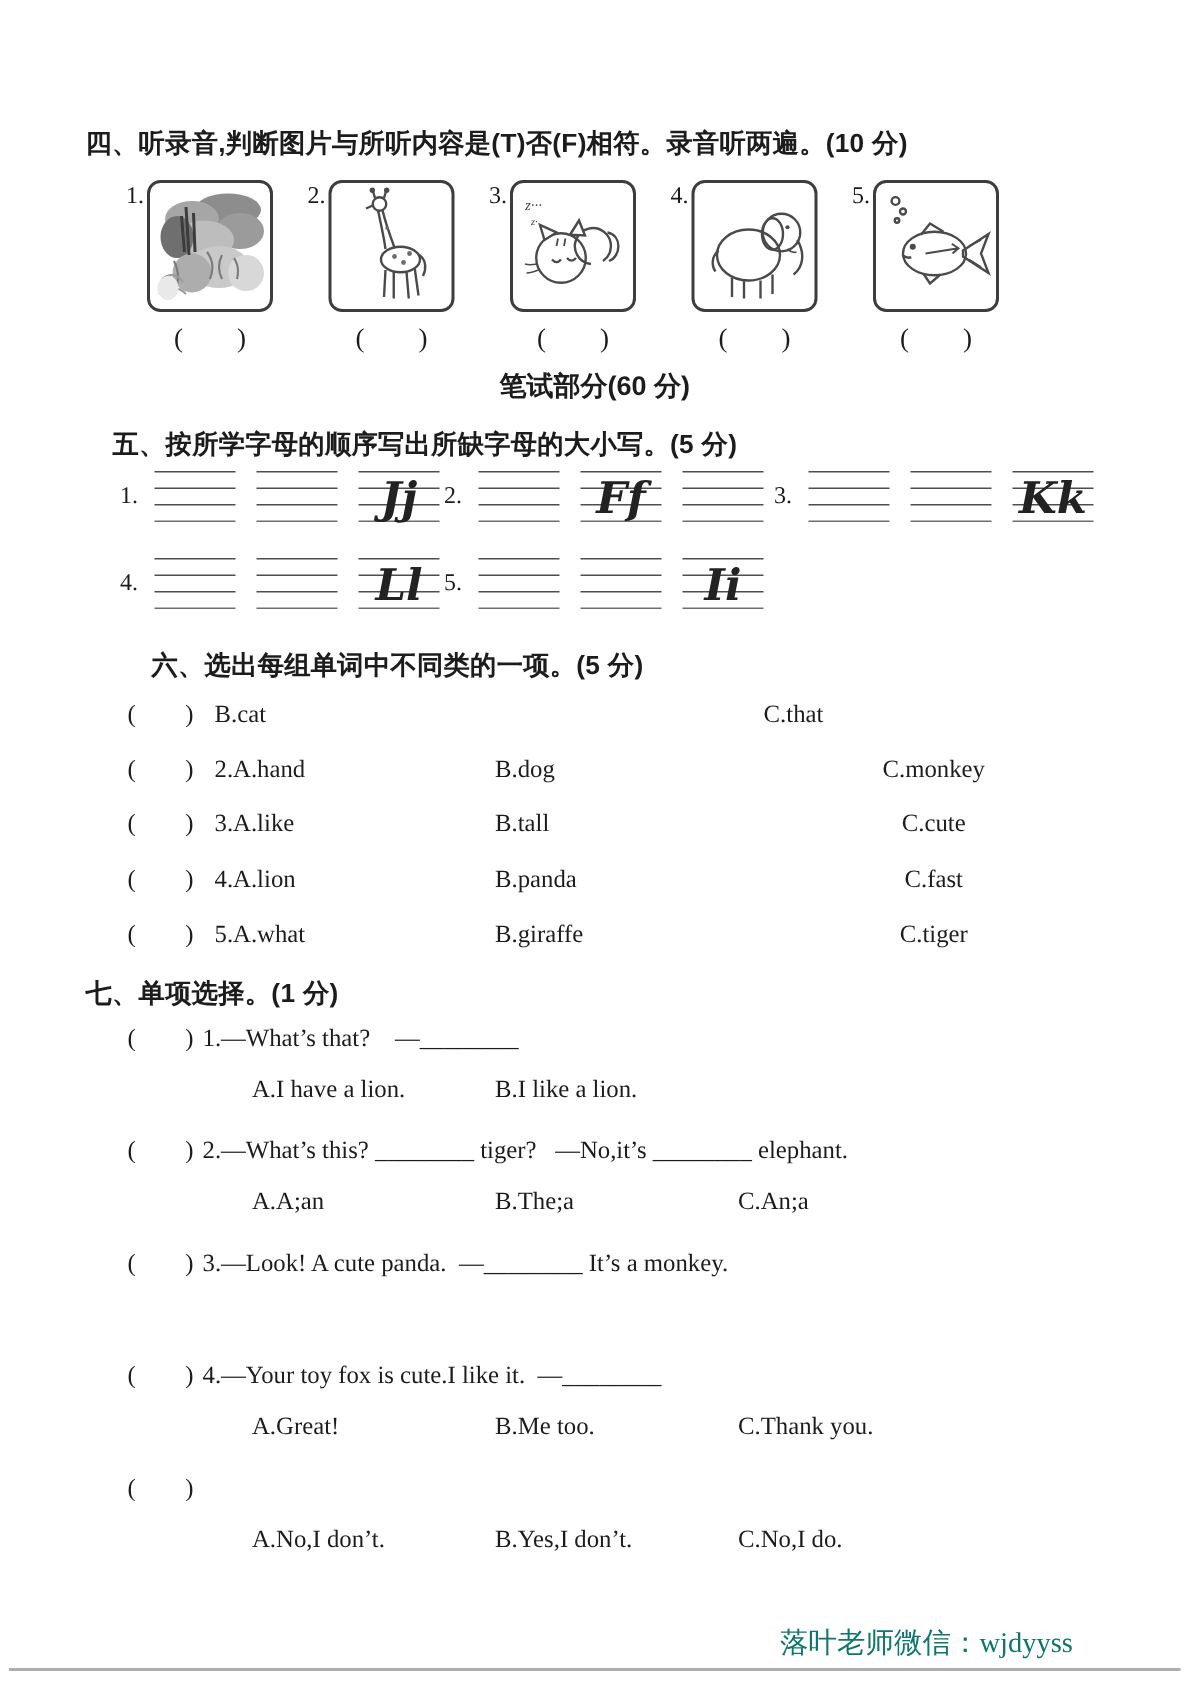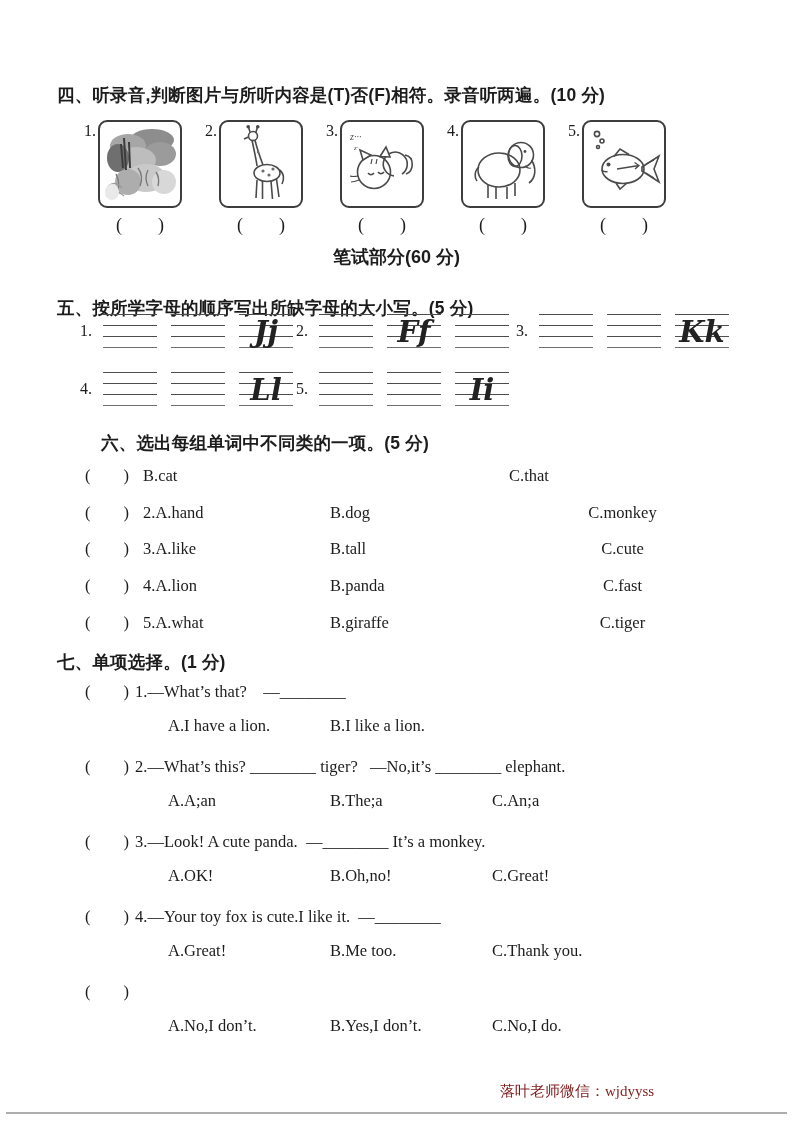--- a/index.html
+++ b/index.html
@@ -53,21 +53,21 @@
   
   .q{position:absolute;left:85px;right:20px;}
   .qline{display:flex;font-size:16.5px;}
   .qline .br{min-width:50px;white-space:pre;}
   .qline .qt{white-space:pre;}
   .opts{display:flex;margin-left:83px;margin-top:14px;font-size:16.5px;}
   .opts .oa{width:162px;white-space:pre;}
   .opts .ob{width:162px;white-space:pre;}
   .opts .oc{flex:1;white-space:pre;}
   
-  .footer{position:absolute;left:500px;top:1082px;font-size:15px;color:#7f1d1d;}
+  .footer{position:absolute;left:520px;top:1082px;font-size:19px;color:#0f766e;}
   .bottom-line{position:absolute;left:6px;right:6px;top:1112px;height:0;border-top:2px solid #aeaeae;}
 </style>
 </head>
 <body>
 
 <div class="page">
 
   <div class="cn-head" style="top:83px;">四、听录音,判断图片与所听内容是(T)否(F)相符。录音听两遍。(10 分)</div>
 
   <div class="pics">
@@ -178,21 +178,21 @@
             <path d="M31 45 L53 41.5 M48.5 38.5 L53 41.5 L49 45" stroke-width="1.3"></path>
           </svg>
         </div>
         <div class="pic-bracket">(        )</div>
       </div>
     </div>
   </div>
 
   <div class="center-head" style="top:245px;">笔试部分(60 分)</div>
 
-  <div class="cn-head" style="top:296px;">五、按所学字母的顺序写出所缺字母的大小写。(5 分)</div>
+  <div class="cn-head" style="top:284px;margin-left:18px;">五、按所学字母的顺序写出所缺字母的大小写。(5 分)</div>
 
   <div class="staff-group" style="left:80px;top:314px;">
     <span class="sg-num">1.</span>
     <span class="staff">
         <i class="ln l1"></i>
         <i class="ln l2"></i>
         <i class="ln l3"></i>
         <i class="ln l4"></i>
         <b class="staff-letter"></b>
       </span>
@@ -364,25 +364,20 @@
       <span class="ob">B.The;a</span>
       <span class="oc">C.An;a</span>
     </div>
   </div>
 
   <div class="q" style="top:832px;">
     <div class="qline">
       <span class="br">(        )</span>
       <span class="qt">3.—Look! A cute panda.  —________ It’s a monkey.</span>
     </div>
-    <div class="opts">
-      <span class="oa">A.OK!</span>
-      <span class="ob">B.Oh,no!</span>
-      <span class="oc">C.Great!</span>
-    </div>
   </div>
 
   <div class="q" style="top:907px;">
     <div class="qline">
       <span class="br">(        )</span>
       <span class="qt">4.—Your toy fox is cute.I like it.  —________</span>
     </div>
     <div class="opts">
       <span class="oa">A.Great!</span>
       <span class="ob">B.Me too.</span>

